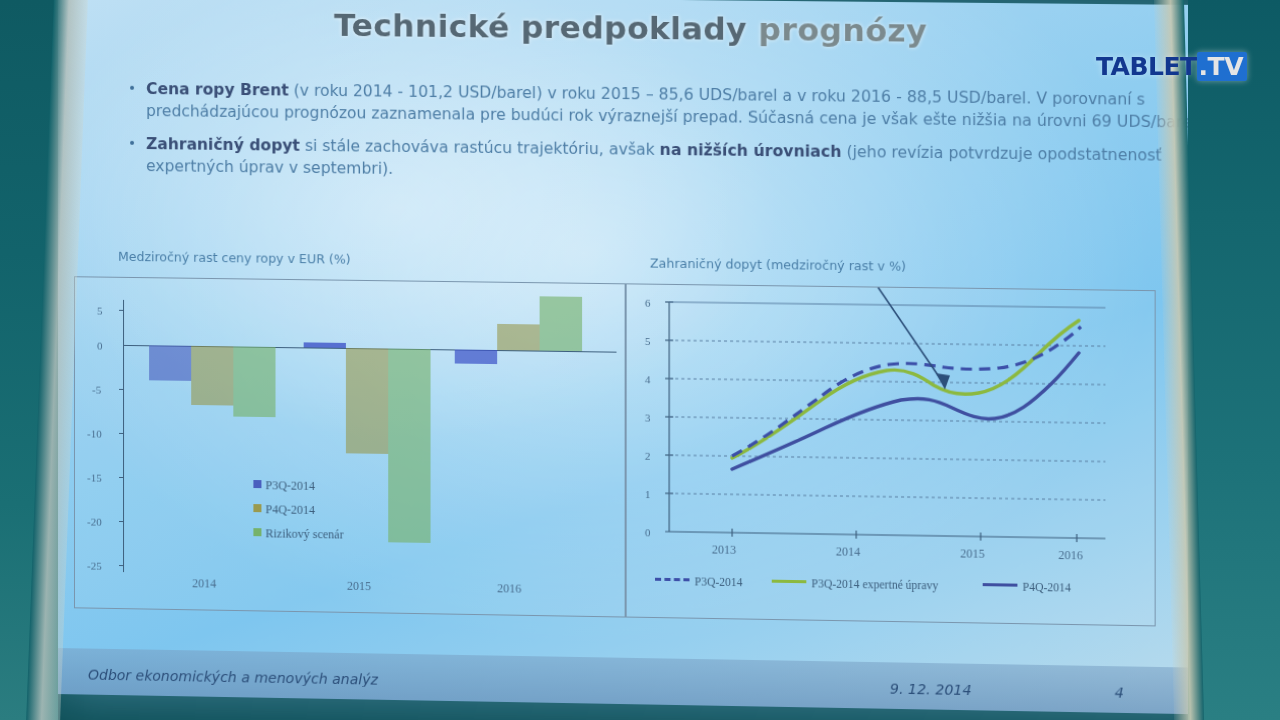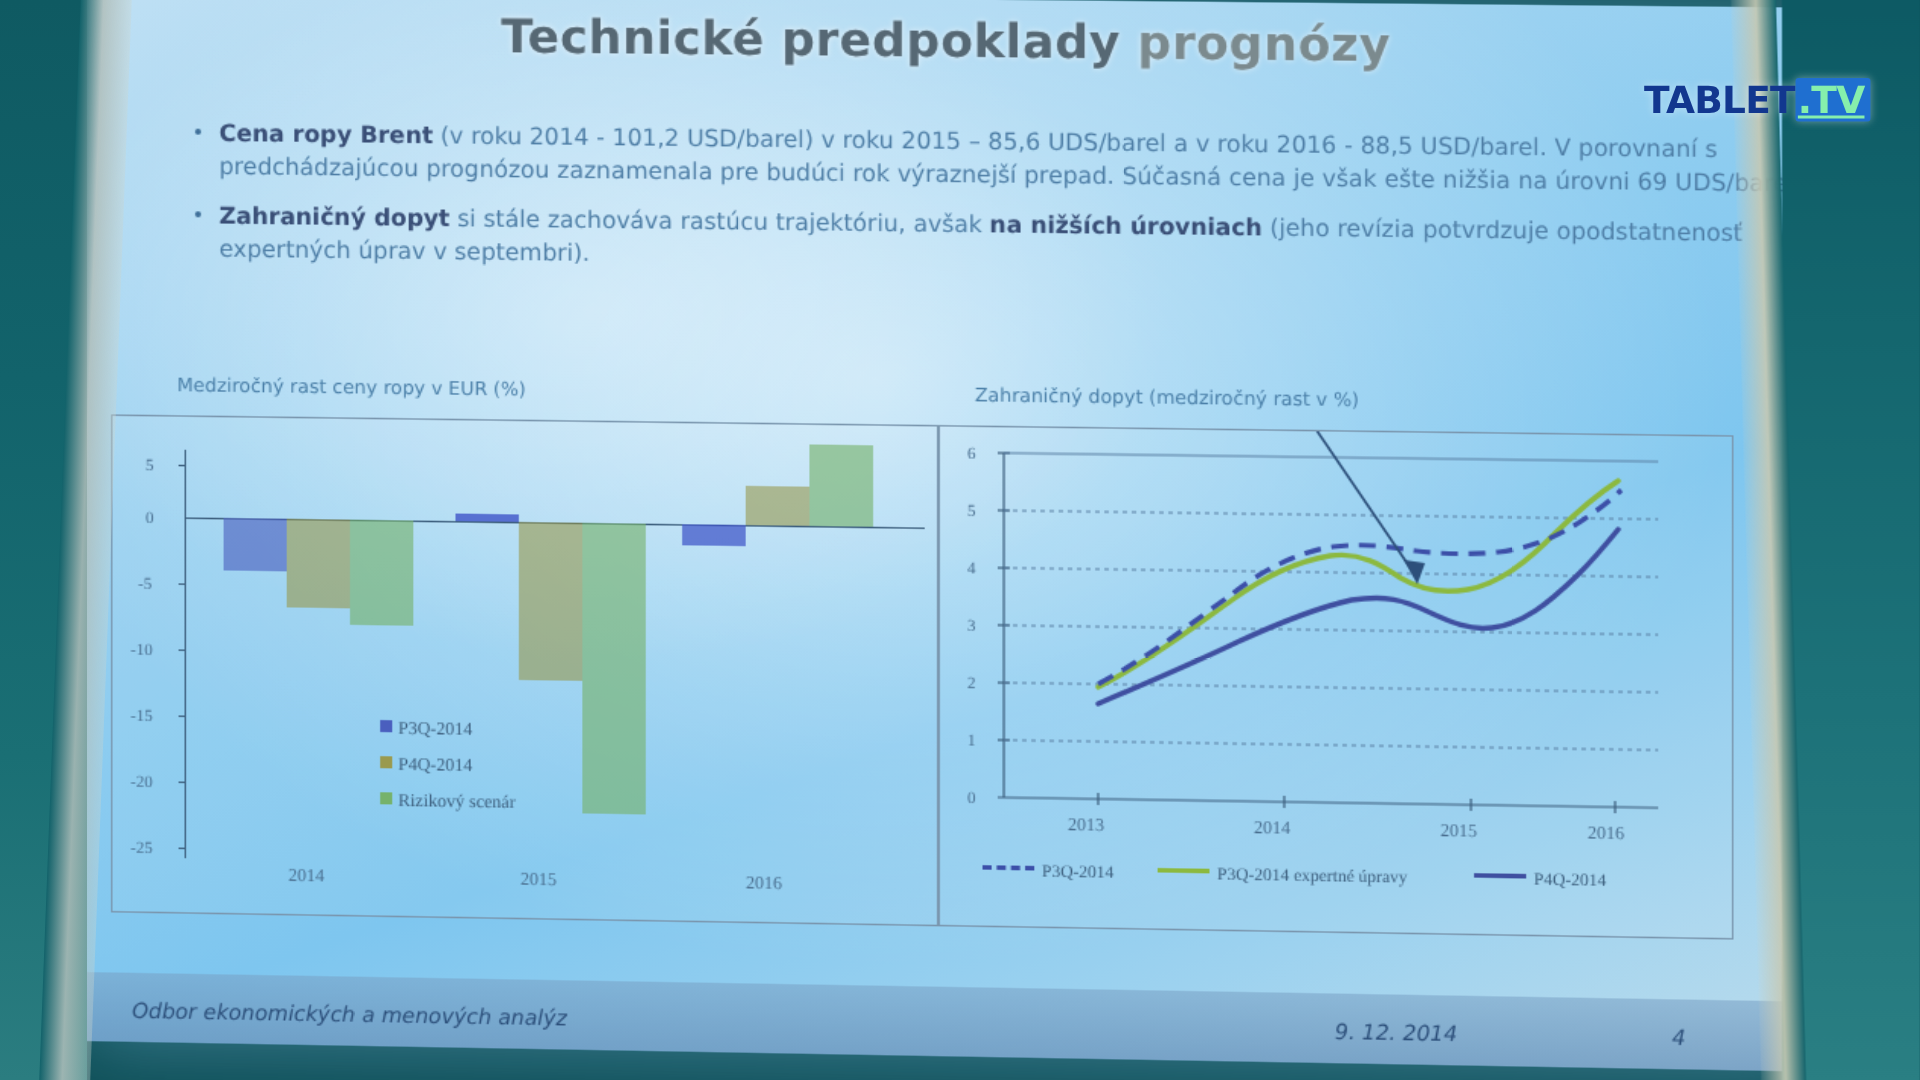--- a/index.html
+++ b/index.html
@@ -190,25 +190,24 @@
     font-family: "DejaVu Sans", sans-serif;
     font-weight: bold;
     font-size: 25px;
     letter-spacing: -0.5px;
     line-height: 30px;
     white-space: nowrap;
     filter: drop-shadow(0 0 3px rgba(255,255,255,0.4));
   }
   .logo .lg-tablet { color: #12378f; }
   .logo .lg-tv {
-    color: #86efac;
+    color: #e5e5e5;
     background: #1f6fd0;
     padding: 0 4px 0 2px;
     border-radius: 2px;
-    text-decoration: underline;
   }
 
   svg { display: block; }
 </style>
 </head>
 <body>
 
 <div id="stage">
 
   <div class="slide">

